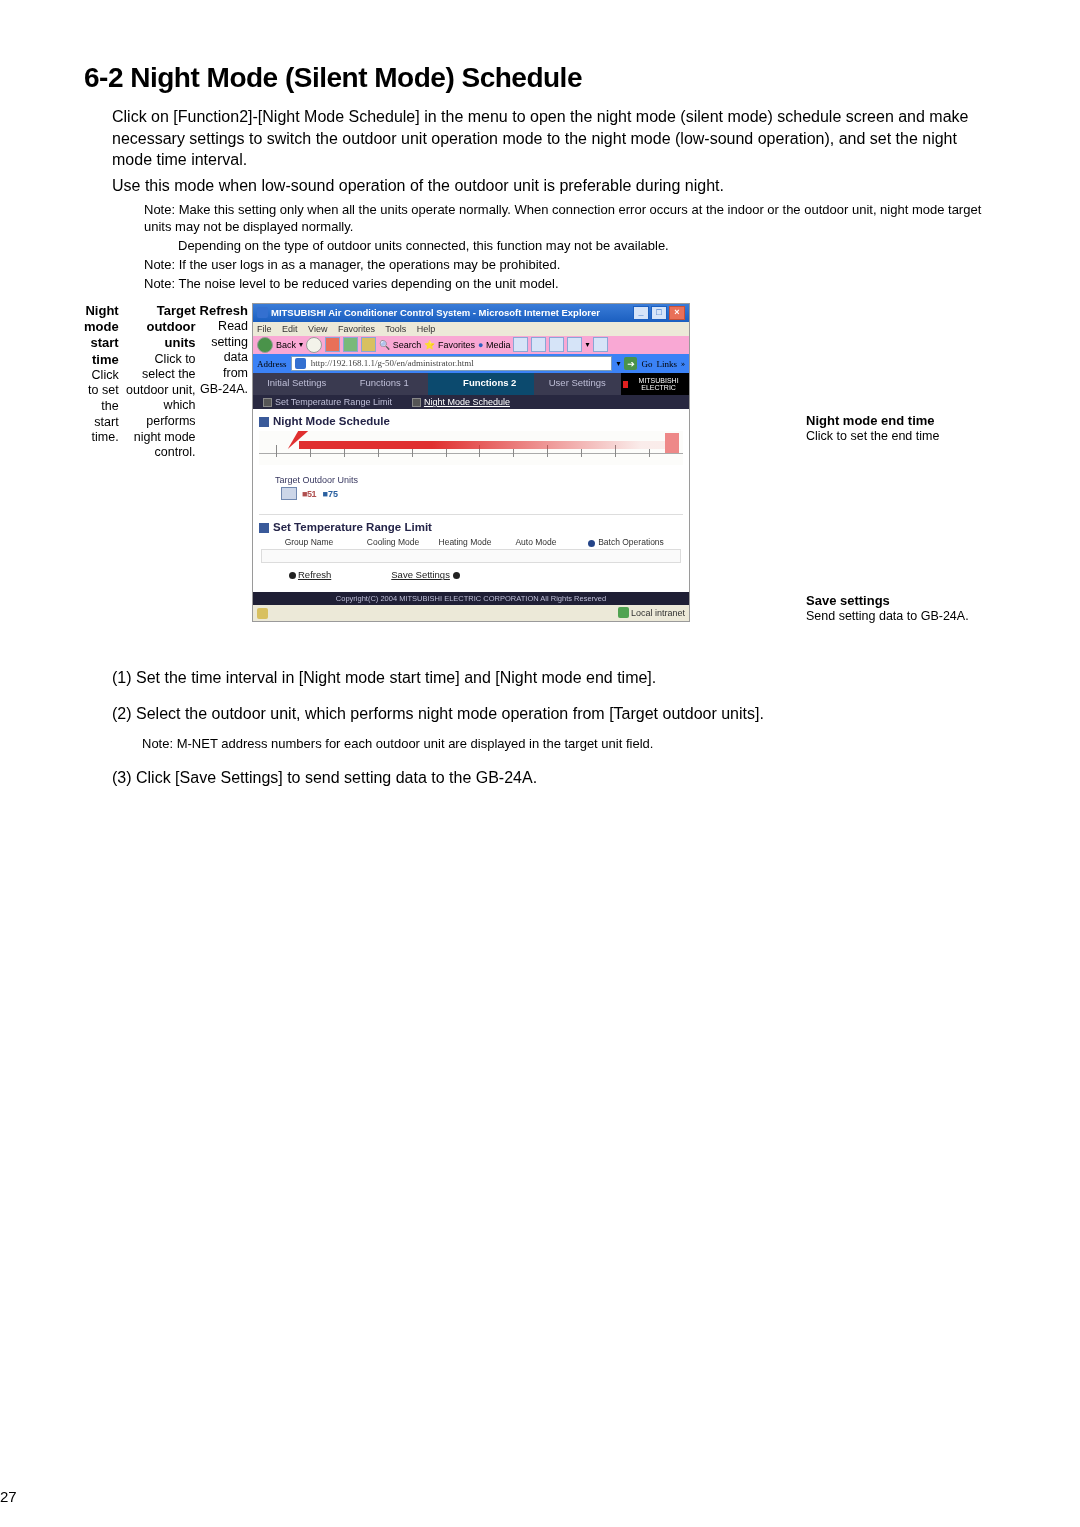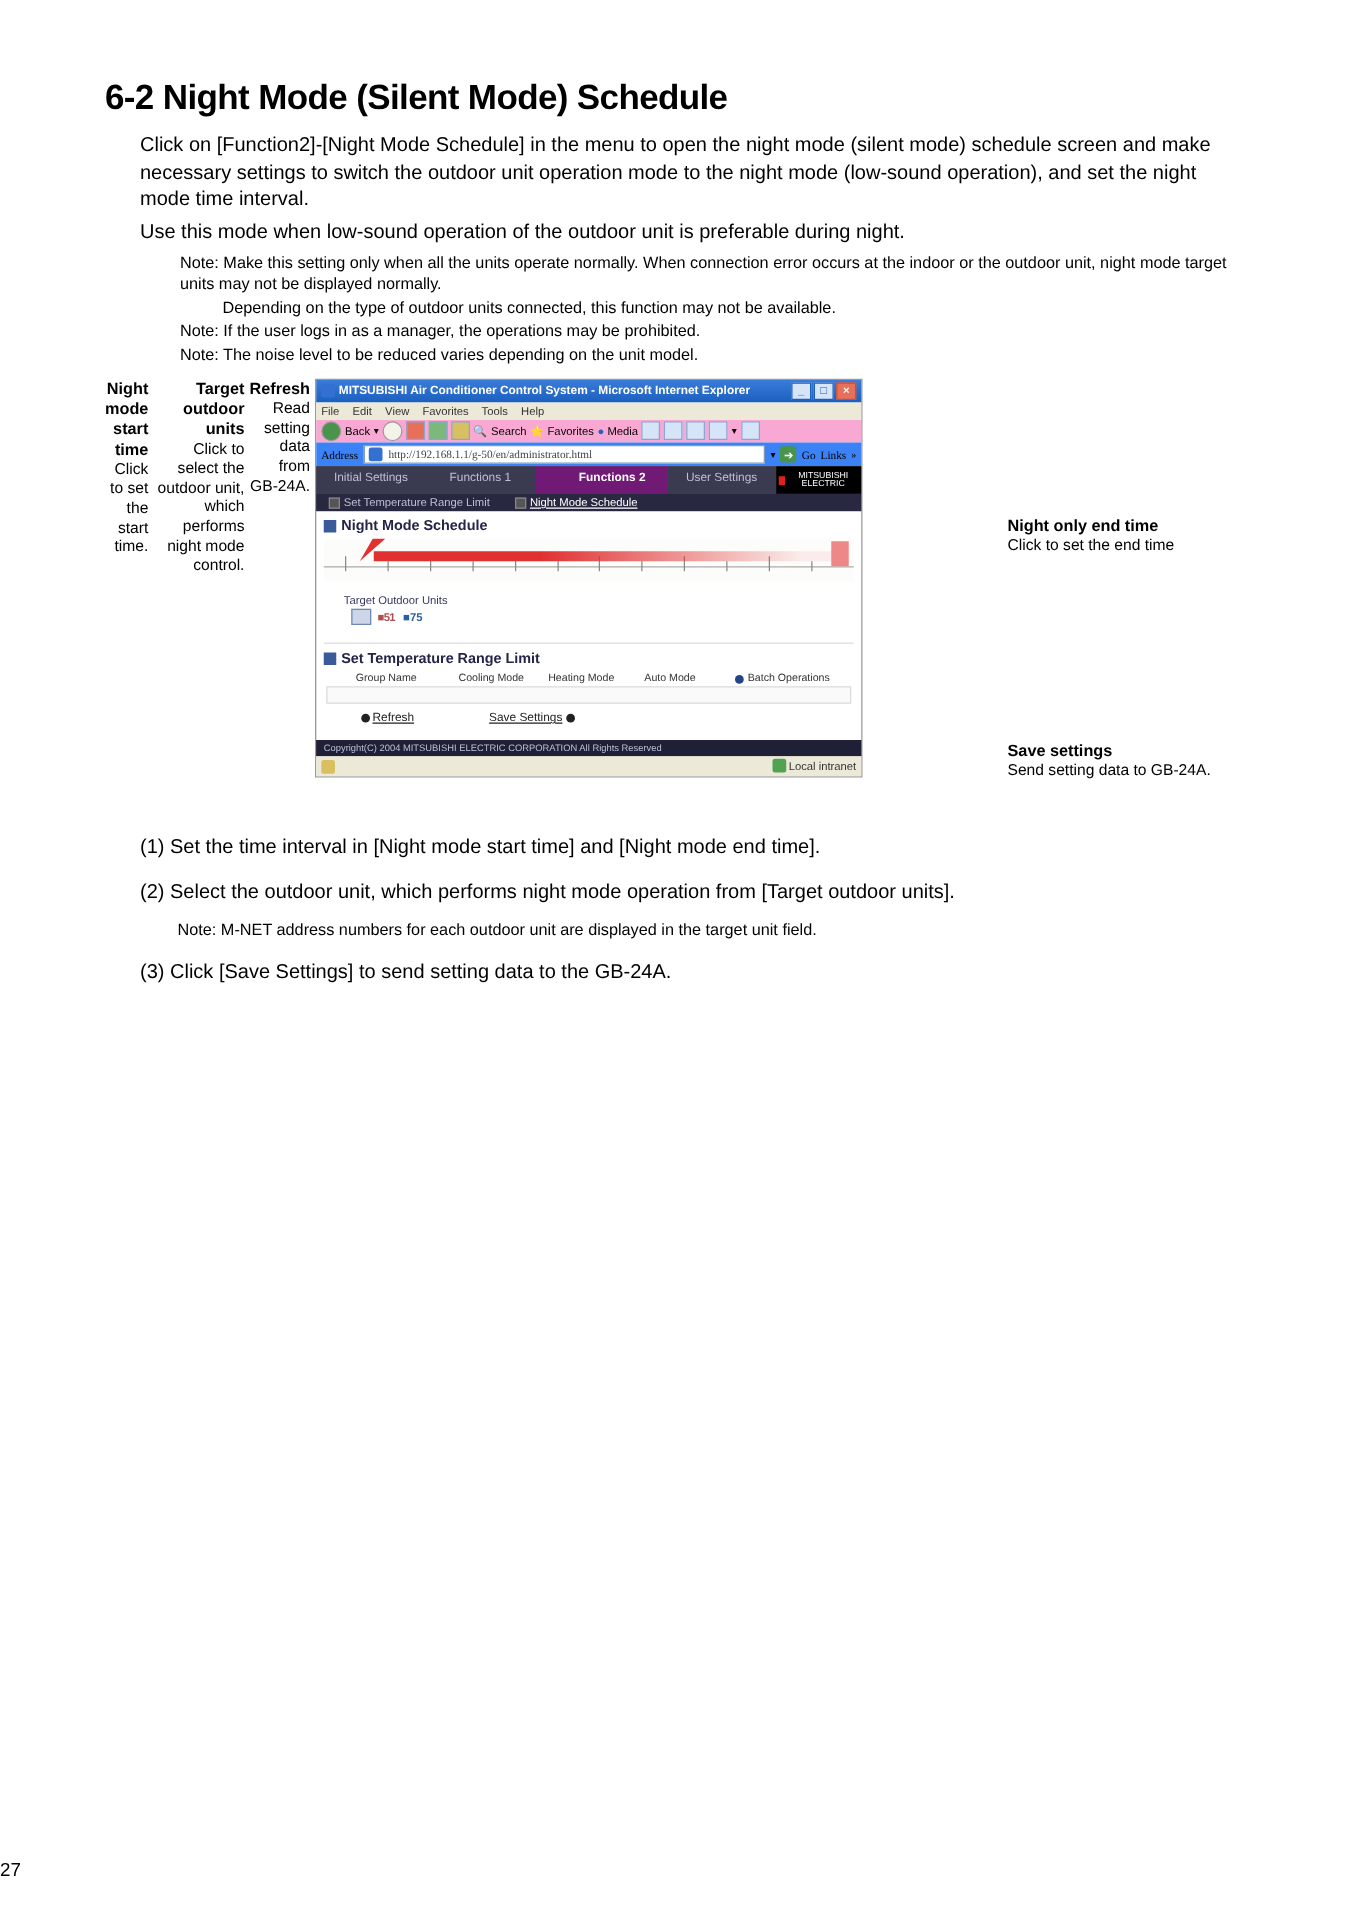--- a/index.html
+++ b/index.html
@@ -82,21 +82,21 @@
   .br-addr .addr-field { flex:1; background:#fff; border:1px solid #7f9db9; padding:1px 3px; color:#444; font-size:9px; }
   .go-btn { background:#4a934a; color:#fff; width:13px; height:13px; border-radius:2px; display:flex;align-items:center;justify-content:center; font-size:9px;}
   .app {
     background:#4a4a4a;
   }
   .tabbar { display:flex; }
   .tab {
     flex:1; text-align:center; color:#bfbfd8; font-size:9.5px; padding:4px 2px;
     background:#3a3a50;
   }
-  .tab.active { background:#701a75; color:#fff; font-weight:bold;padding-left:20px; }
+  .tab.active { background:#0c4a6e; color:#fff; font-weight:bold;padding-left:20px; }
   .tab.logo { flex:0 0 64px; background:#000; color:#fff; font-size:7px; display:flex;align-items:center;justify-content:center; }
   .red-sq { width:7px; height:7px; background:#e02020; margin-right:2px; }
   .subtabbar { display:flex; background:#282840; font-size:9px; color:#bfbfd8; }
   .subtabbar .subtab { padding:2px 10px; }
   .subtabbar .subtab.active { color:#fff; text-decoration:underline; }
   .sub-icon { width:7px;height:7px; display:inline-block; border:1px solid #888; background:#555; margin-right:3px; vertical-align:middle;}
   .panel {
     background:#fff; margin:0; padding:4px 6px 8px 6px;
   }
   .panel-title { font-size:11.5px; font-weight:bold; color:#242448; margin:2px 0 4px 0;}
@@ -129,21 +129,21 @@
   .th-name{flex:0 0 96px;}
   .th-cool{flex:0 0 72px;}
   .th-heat{flex:0 0 72px;}
   .th-auto{flex:0 0 70px;}
   .th-batch{flex:0 0 98px; text-align:left; padding-left:6px;}
   .batch-dot{ width:7px;height:7px;border-radius:50%;background:#244488;display:inline-block;margin-right:3px;vertical-align:middle;}
   .table-row-thin { height:12px; border:1px solid #dcdcdc; background:#fafafa; margin:0 2px;}
   .bottom-links { display:flex; gap:60px; font-size:9.5px; color:#222; padding:6px 30px 4px 30px;}
   .bottom-links .lk { text-decoration:underline; }
   .dot-black { width:7px;height:7px;border-radius:50%;background:#222;display:inline-block;margin-right:2px;vertical-align:middle;}
-  .copyright-bar { background:#1f1f35; color:#bfbfd8; font-size:7.5px; text-align:left; padding:2px 6px;}
+  .copyright-bar { background:#1f1f35; color:#bfbfd8; font-size:7.5px; text-align:center; padding:2px 6px;}
   .br-status { background:#ece9d8; display:flex; justify-content:space-between; padding:2px 4px; font-size:9px; color:#333;}
   .br-status .zone { display:flex; align-items:center; gap:2px;}
   .zone-ico { width:11px; height:11px; background:#51a351; border-radius:2px;}
   
   .callout.left .cl-title::after{
     content:""; display:inline-block; width:0;
   }
   
   .instructions { margin: 32px 0 0 28px; font-size:16px; }
   .instructions .step { margin-bottom: 18px; }
@@ -315,21 +315,21 @@
               <span class="zone-ico"></span>
               <span>Local intranet</span>
             </span>
         </div>
       </div>
     </div>
 
     <div class="callouts-right">
       <div class="spacer" style="height:110px;"></div>
       <div class="callout right">
-        <div class="cl-title">Night only end time</div>
+        <div class="cl-title">Night mode end time</div>
         <div>Click to set the end time</div>
       </div>
       <div class="spacer" style="height:136px;"></div>
       <div class="callout right">
         <div class="cl-title">Save settings</div>
         <div>Send setting data to GB-24A.</div>
       </div>
     </div>
   </div>
 

